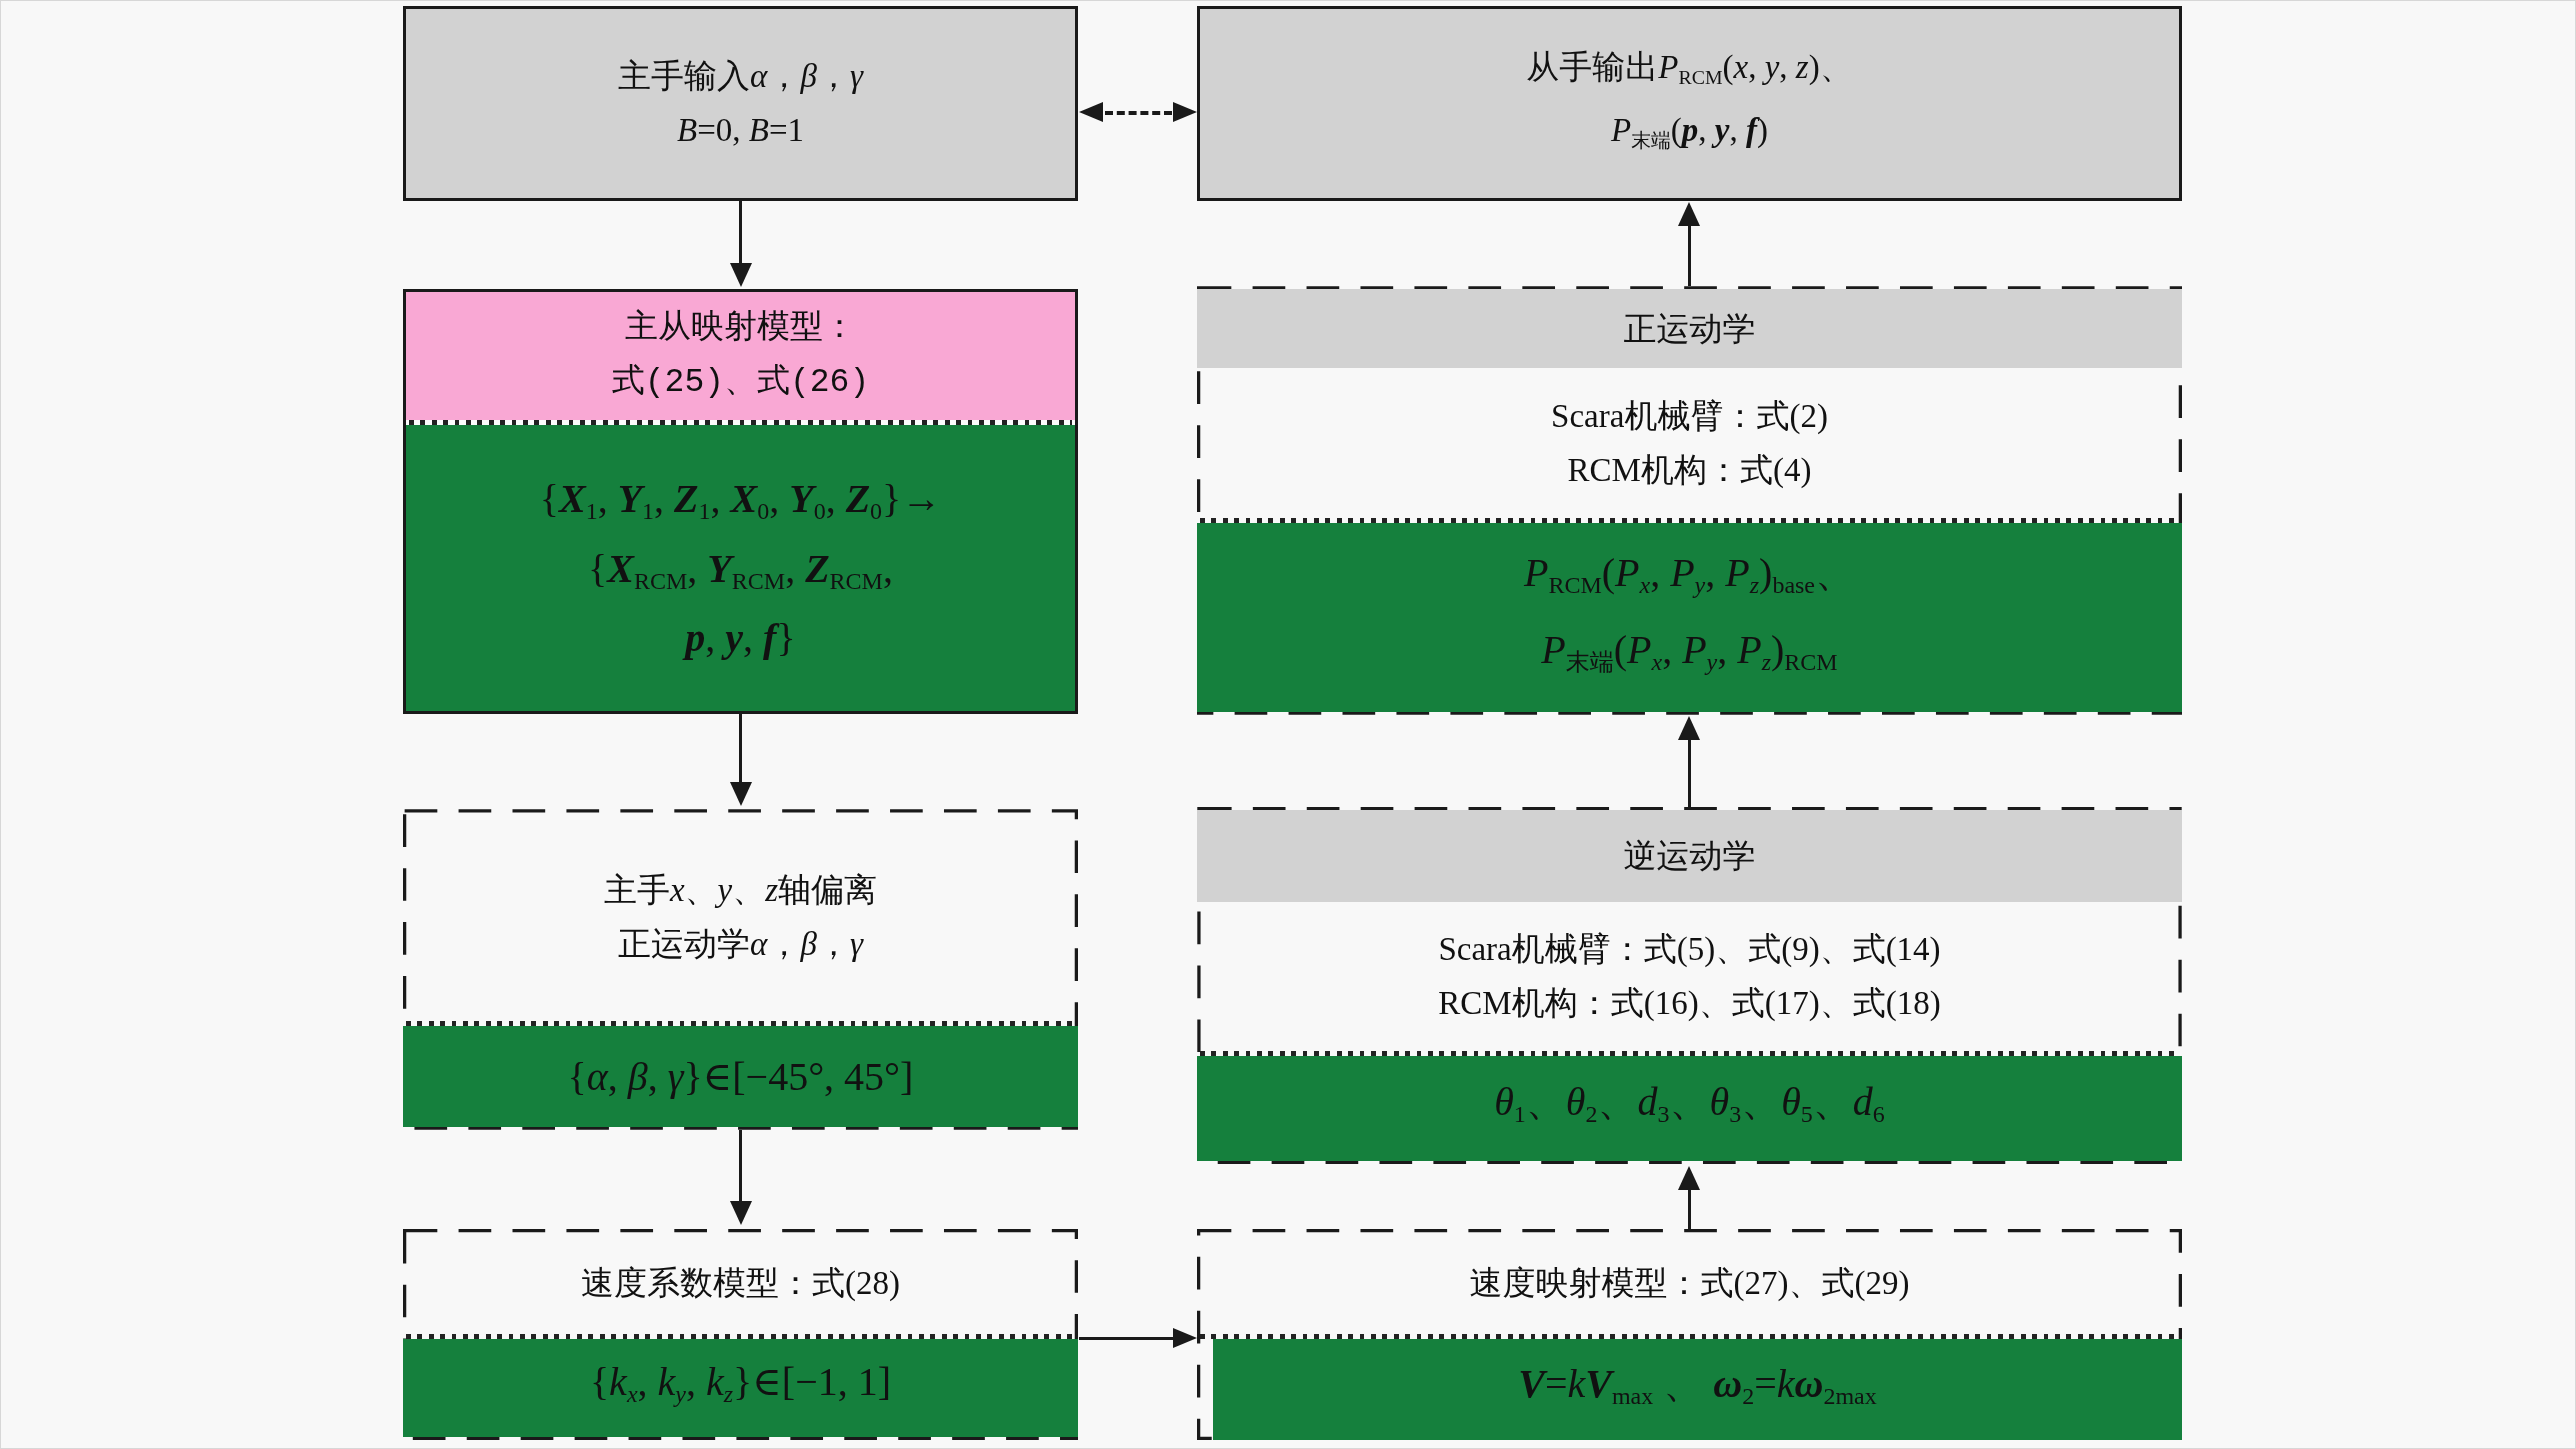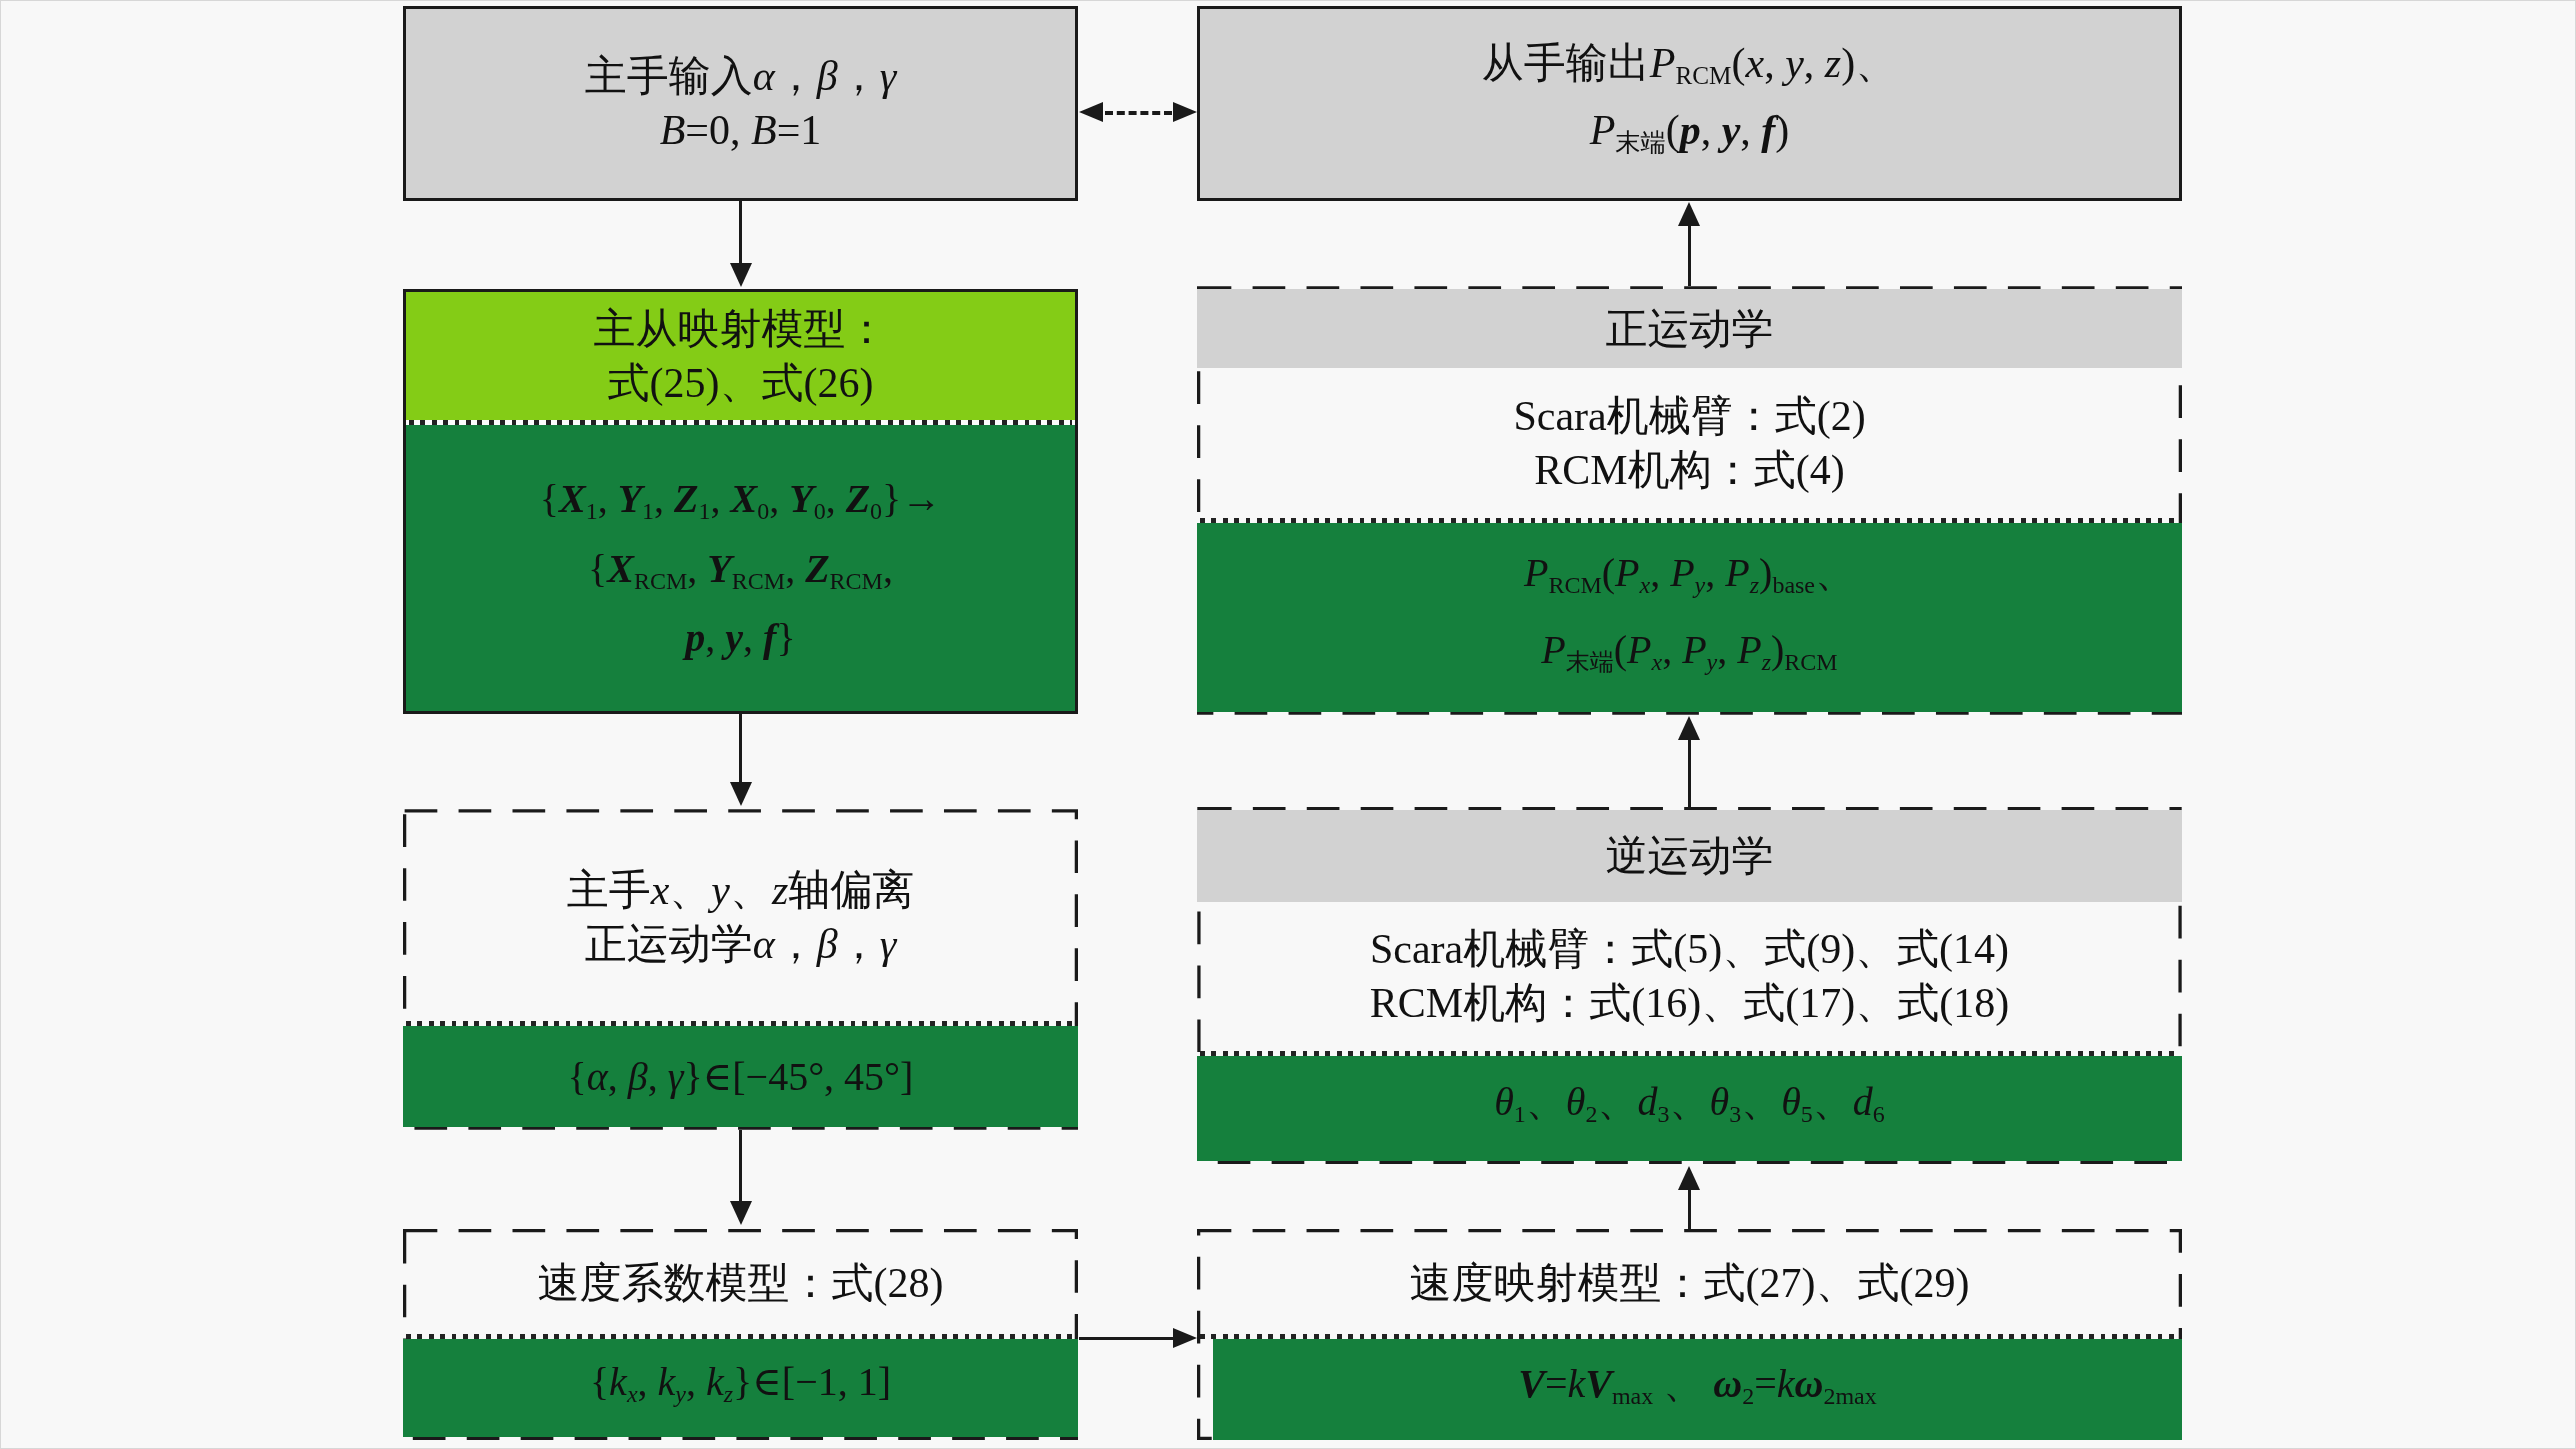--- a/index.html
+++ b/index.html
@@ -5,24 +5,24 @@
   html,body{margin:0;padding:0;background:#e9e9e9;}
   #canvas{
     position:relative;width:2576px;height:1449px;background:#f8f8f8;
     font-family:"Liberation Serif","DejaVu Serif",serif;color:#111;
     overflow:hidden;border:0.8px solid #d7d7d7;box-sizing:border-box;
   }
   .box{position:absolute;box-sizing:border-box;}
   .solidbox{border:3.3px solid #1a1a1a;background:#d2d2d2;}
   .sec{position:absolute;left:0;right:0;display:flex;flex-direction:column;justify-content:center;align-items:center;}
   .graysec{background:#15803d;}
-  .whitesec{background:#84cc16;}
+  .whitesec{background:#f9a8d4;font-family:Liberation Mono, monospace;}
   .clearsec{background:transparent;}
   .headsec{background:#d2d2d2;}
-  .line{font-size:42px;line-height:54px;text-align:center;white-space:nowrap;}
+  .line{font-size:33px;line-height:54px;text-align:center;white-space:nowrap;}
   .mline{font-size:40px;line-height:57px;}
   .dotted{position:absolute;left:3.3px;right:3.3px;height:4.9px;
     background:repeating-linear-gradient(90deg,#222 0 4.9px,transparent 4.9px 11.4px);}
   .dashsvg{position:absolute;left:0;top:0;}
   
   .seg-n{font-style:normal;}
   .seg-i{font-style:italic;}
   .seg-b{font-style:italic;font-weight:bold;}
   .seg-s{font-size:0.60em;vertical-align:-0.28em;}
   .seg-si{font-size:0.60em;vertical-align:-0.28em;font-style:italic;}

